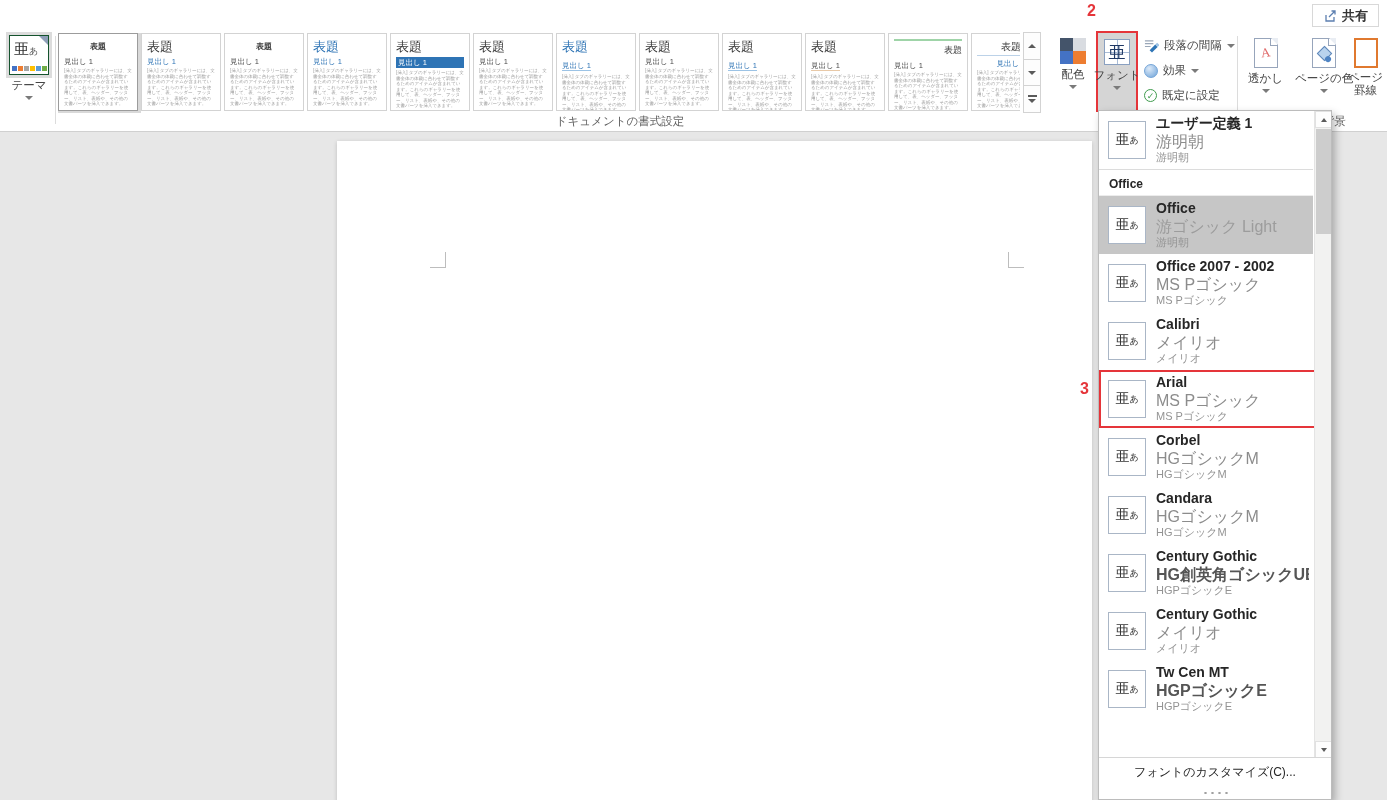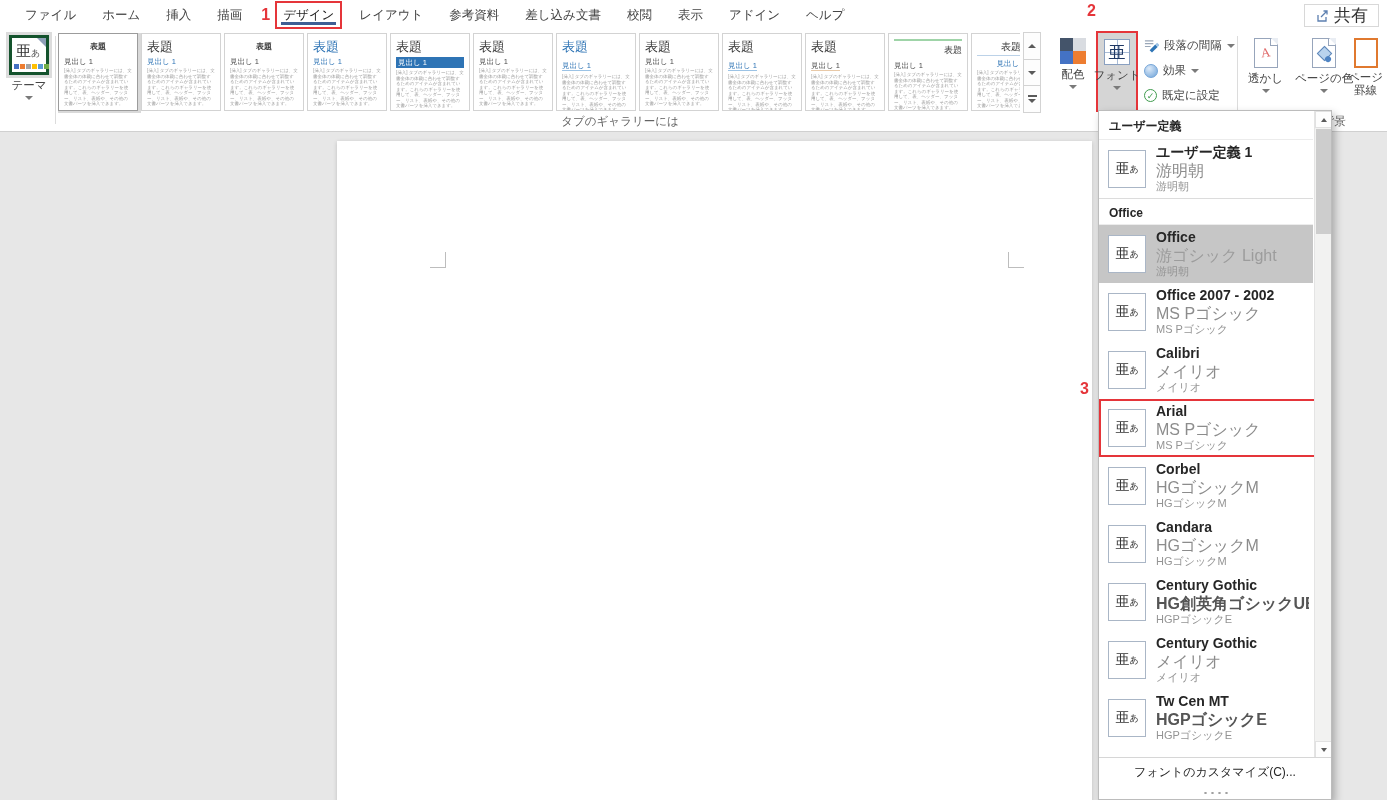--- a/index.html
+++ b/index.html
@@ -6,31 +6,31 @@
   html,body { width:1387px; height:800px; overflow:hidden; }
   body { font-family:"Liberation Sans","DejaVu Sans",sans-serif; background:#fff; position:relative; color:#444; }
 
   
   #menubar { position:absolute; left:0; top:0; width:1387px; height:30px; background:#fff; display:flex; align-items:center; }
   .tabs { display:flex; align-items:center; height:30px; padding-left:12px; }
   .tab { font-size:12.5px; color:#444; padding:0 13px; height:30px; line-height:30px; cursor:default; white-space:nowrap; }
   .tab.active { color:#1f1f1f; border:2px solid #e5353a; height:28px; line-height:24px; position:relative; padding:0 6px; margin:0 4px; }
   .tab.active .tab-underline { position:absolute; left:4px; right:4px; bottom:2px; height:3px; background:#3e5e94; }
   .step-num { color:#e5353a; font-weight:bold; font-size:16px; margin:0 1px 0 6px; }
-  #share-btn { position:absolute; right:8px; top:4px; height:23px; border:1px solid #d8d8d8; background:#fff; display:flex; align-items:center; gap:5px; padding:0 10px; font-size:17px; color:#333; font-weight:normal; }
+  #share-btn { position:absolute; right:8px; top:4px; height:23px; border:1px solid #d8d8d8; background:#fff; display:flex; align-items:center; gap:5px; padding:0 10px; font-size:13px; color:#333; font-weight:bold; }
 
   
   #ribbon { position:absolute; left:0; top:30px; width:1387px; height:102px; background:#fff; border-bottom:1px solid #d0d0d0; }
   .vsep { position:absolute; top:6px; width:1px; height:88px; background:#dcdcdc; }
   .big-btn { position:absolute; display:flex; flex-direction:column; align-items:center; font-size:11.5px; color:#444; }
   .btn-label { margin-top:3px; white-space:nowrap; }
   .chev { width:0; height:0; border-left:4px solid transparent; border-right:4px solid transparent; border-top:4px solid #7a7a7a; margin-top:3px; }
 
   
-  .theme-icon { width:40px; height:40px; border:3px solid #14532d; background:#fff; position:relative; box-shadow:0 0 0 3px #dcdcdc; }
+  .theme-icon { width:40px; height:40px; border:1px solid #14532d; background:#fff; position:relative; box-shadow:0 0 0 3px #dcdcdc; }
   .theme-icon .glyph { font-size:15px; color:#2f2f2f; position:absolute; top:4px; left:4px; }
   .theme-icon .glyph small { font-size:9px; color:#555; }
   .theme-icon .fold { position:absolute; top:0; right:0; width:0; height:0; border-top:9px solid #8f9fb8; border-left:9px solid transparent; }
   .theme-swatches { position:absolute; left:2px; bottom:3px; display:flex; gap:1px; }
   .theme-swatches i { width:5px; height:5px; display:block; }
 
   
   #gallery { position:absolute; left:58px; top:3px; width:962px; height:80px; overflow:hidden; display:flex; gap:3px; }
   .thumb { flex:0 0 80px; height:78px; background:#fff; border:1px solid #d3d3d3; padding:5px 5px 2px 5px; overflow:hidden; cursor:default; }
   .thumb.selected { border:1px solid #9c9c9c; box-shadow:0 0 0 3px #d9d9d9; }
@@ -123,35 +123,20 @@
   #fm-grip { height:12px; display:flex; align-items:center; justify-content:center; }
   .grip-dots { width:26px; height:4px; background-image:radial-gradient(circle, #a0a0a0 1px, transparent 1.3px); background-size:7px 4px; }
 
   
   .float-step { position:absolute; color:#e5353a; font-weight:bold; font-size:16px; z-index:12; }
 </style>
 </head>
 <body>
 
 <div id="menubar">
-  <div class="tabs" id="menu-tabs">
-      <div class="tab">ファイル</div>
-      <div class="tab">ホーム</div>
-      <div class="tab">挿入</div>
-      <div class="tab">描画</div>
-      <span class="step-num">1</span>
-      <div class="tab active">デザイン<span class="tab-underline"></span></div>
-      <div class="tab">レイアウト</div>
-      <div class="tab">参考資料</div>
-      <div class="tab">差し込み文書</div>
-      <div class="tab">校閲</div>
-      <div class="tab">表示</div>
-      <div class="tab">アドイン</div>
-      <div class="tab">ヘルプ</div>
-    </div>
   <div id="share-btn">
     <svg width="14" height="14" viewBox="0 0 14 14">
       <path d="M3 6 v6 h8 v-4" fill="none" stroke="#5c7fb0" stroke-width="1.3"></path>
       <path d="M6 8 L12 2 M8.5 2 H12 V5.5" fill="none" stroke="#5c7fb0" stroke-width="1.3"></path>
     </svg>
     <span>共有</span>
   </div>
 </div>
 
 <div id="ribbon">
@@ -294,35 +279,34 @@
     <span class="chev"></span>
   </div>
   <div class="big-btn" style="left:1348px; top:8px;">
     <div class="doc-icon border-orange"></div>
     <span class="btn-label two-line">
       <span>ページ</span><br>
       <span>罫線</span>
     </span>
   </div>
 
-  <div class="group-label" style="left:300px; width:640px;">タブのギャラリーには</div>
+  <div class="group-label" style="left:300px; width:640px;">ドキュメントの書式設定</div>
   <div class="group-label" style="left:1276px; width:110px; text-align:left;">ページの背景</div>
 </div>
 
 <div id="doc-area">
   <div id="page">
     <div class="corner-mark left"></div>
     <div class="corner-mark right"></div>
   </div>
 </div>
 
 <div id="font-menu">
   <div id="fm-list">
     <div class="fm-section">
-        <div class="fm-header">ユーザー定義</div>
         <div class="fm-item">
           <div class="fm-icon">
             <span>亜</span>
             <small>あ</small>
           </div>
           <div class="fm-text">
             <span class="fm-name">ユーザー定義 1</span>
             <span class="fm-primary serif">游明朝</span>
             <span class="fm-secondary">游明朝</span>
           </div>

